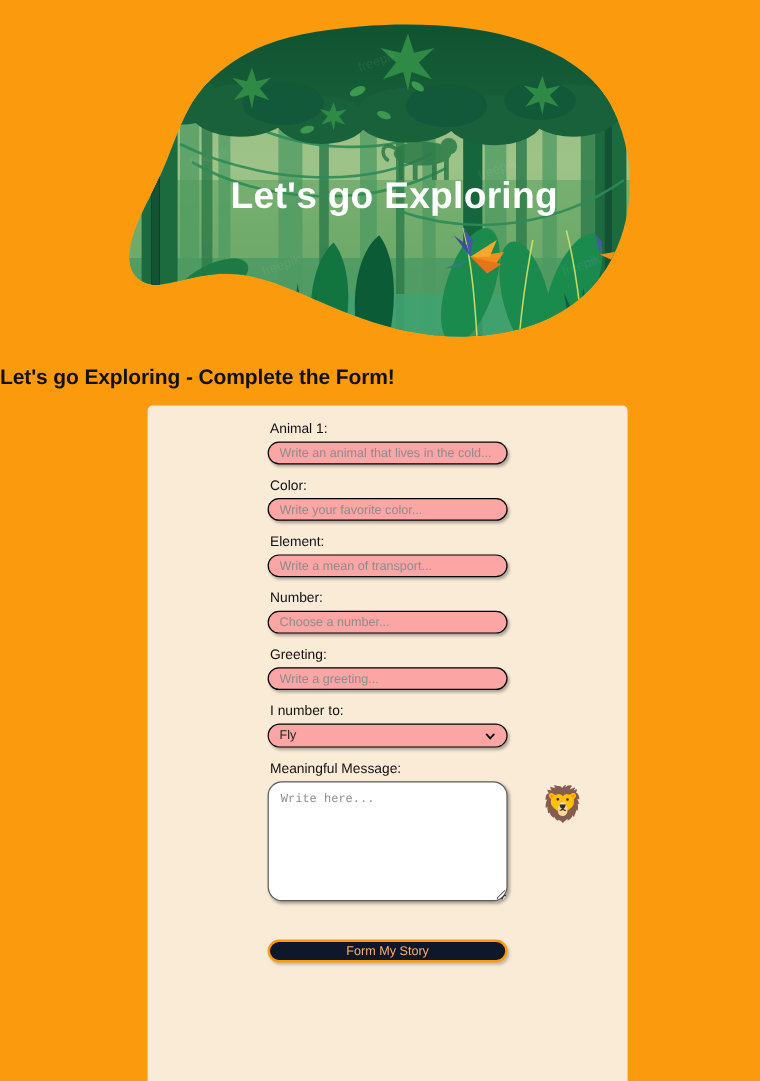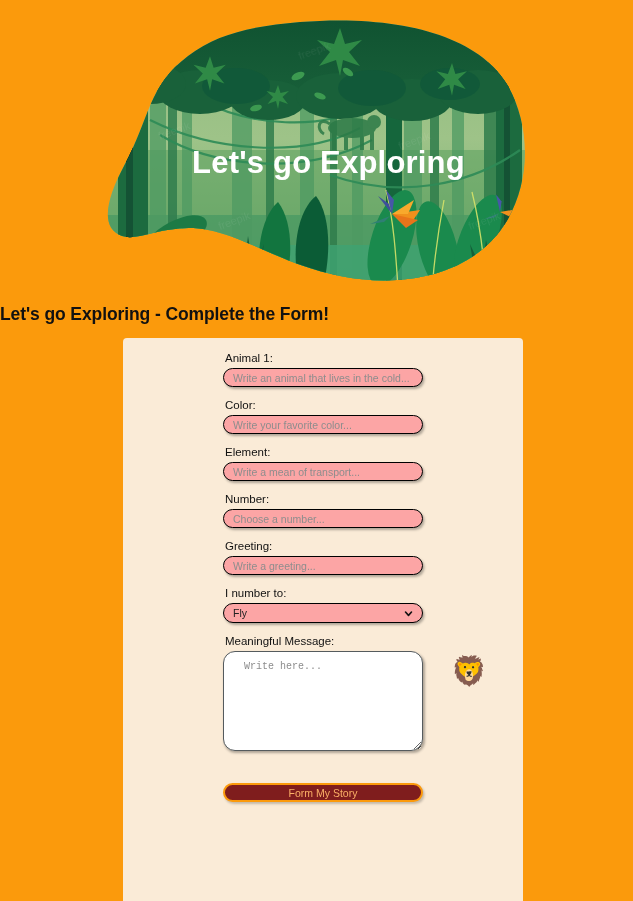--- a/index.html
+++ b/index.html
@@ -103,21 +103,21 @@
   }
 
   .msg-row { position: relative; }
   .msg-area {
     display: block;
     width: 200px;
     height: 100px;
     border: 1px solid #555b5e;
     border-radius: 12px;
     background: #ffffff;
-    padding: 9px 20px;
+    padding: 9px 10px;
     font-family: "Liberation Mono", monospace;
     font-size: 10px;
     color: #222;
     outline: none;
     resize: both;
     box-shadow: 1.5px 2px 2.5px rgba(0,0,0,0.30);
   }
   .msg-area::placeholder { color: #8d8d8d; opacity: 1; }
 
   .lion {
@@ -129,21 +129,21 @@
     user-select: none;
   }
 
   .submit-btn {
     display: block;
     width: 200px;
     height: 19px;
     margin-top: 32px;
     border: 2px solid #fb9a0c;
     border-radius: 20px;
-    background: #7f1d1d;
+    background: #0f172a;
     color: #fbb066;
     font-size: 10.5px;
     font-family: "Liberation Sans", sans-serif;
     cursor: pointer;
     padding: 1px;
     box-shadow: 1.5px 2px 2.5px rgba(0,0,0,0.22);
   }
 </style>
 </head>
 <body>

